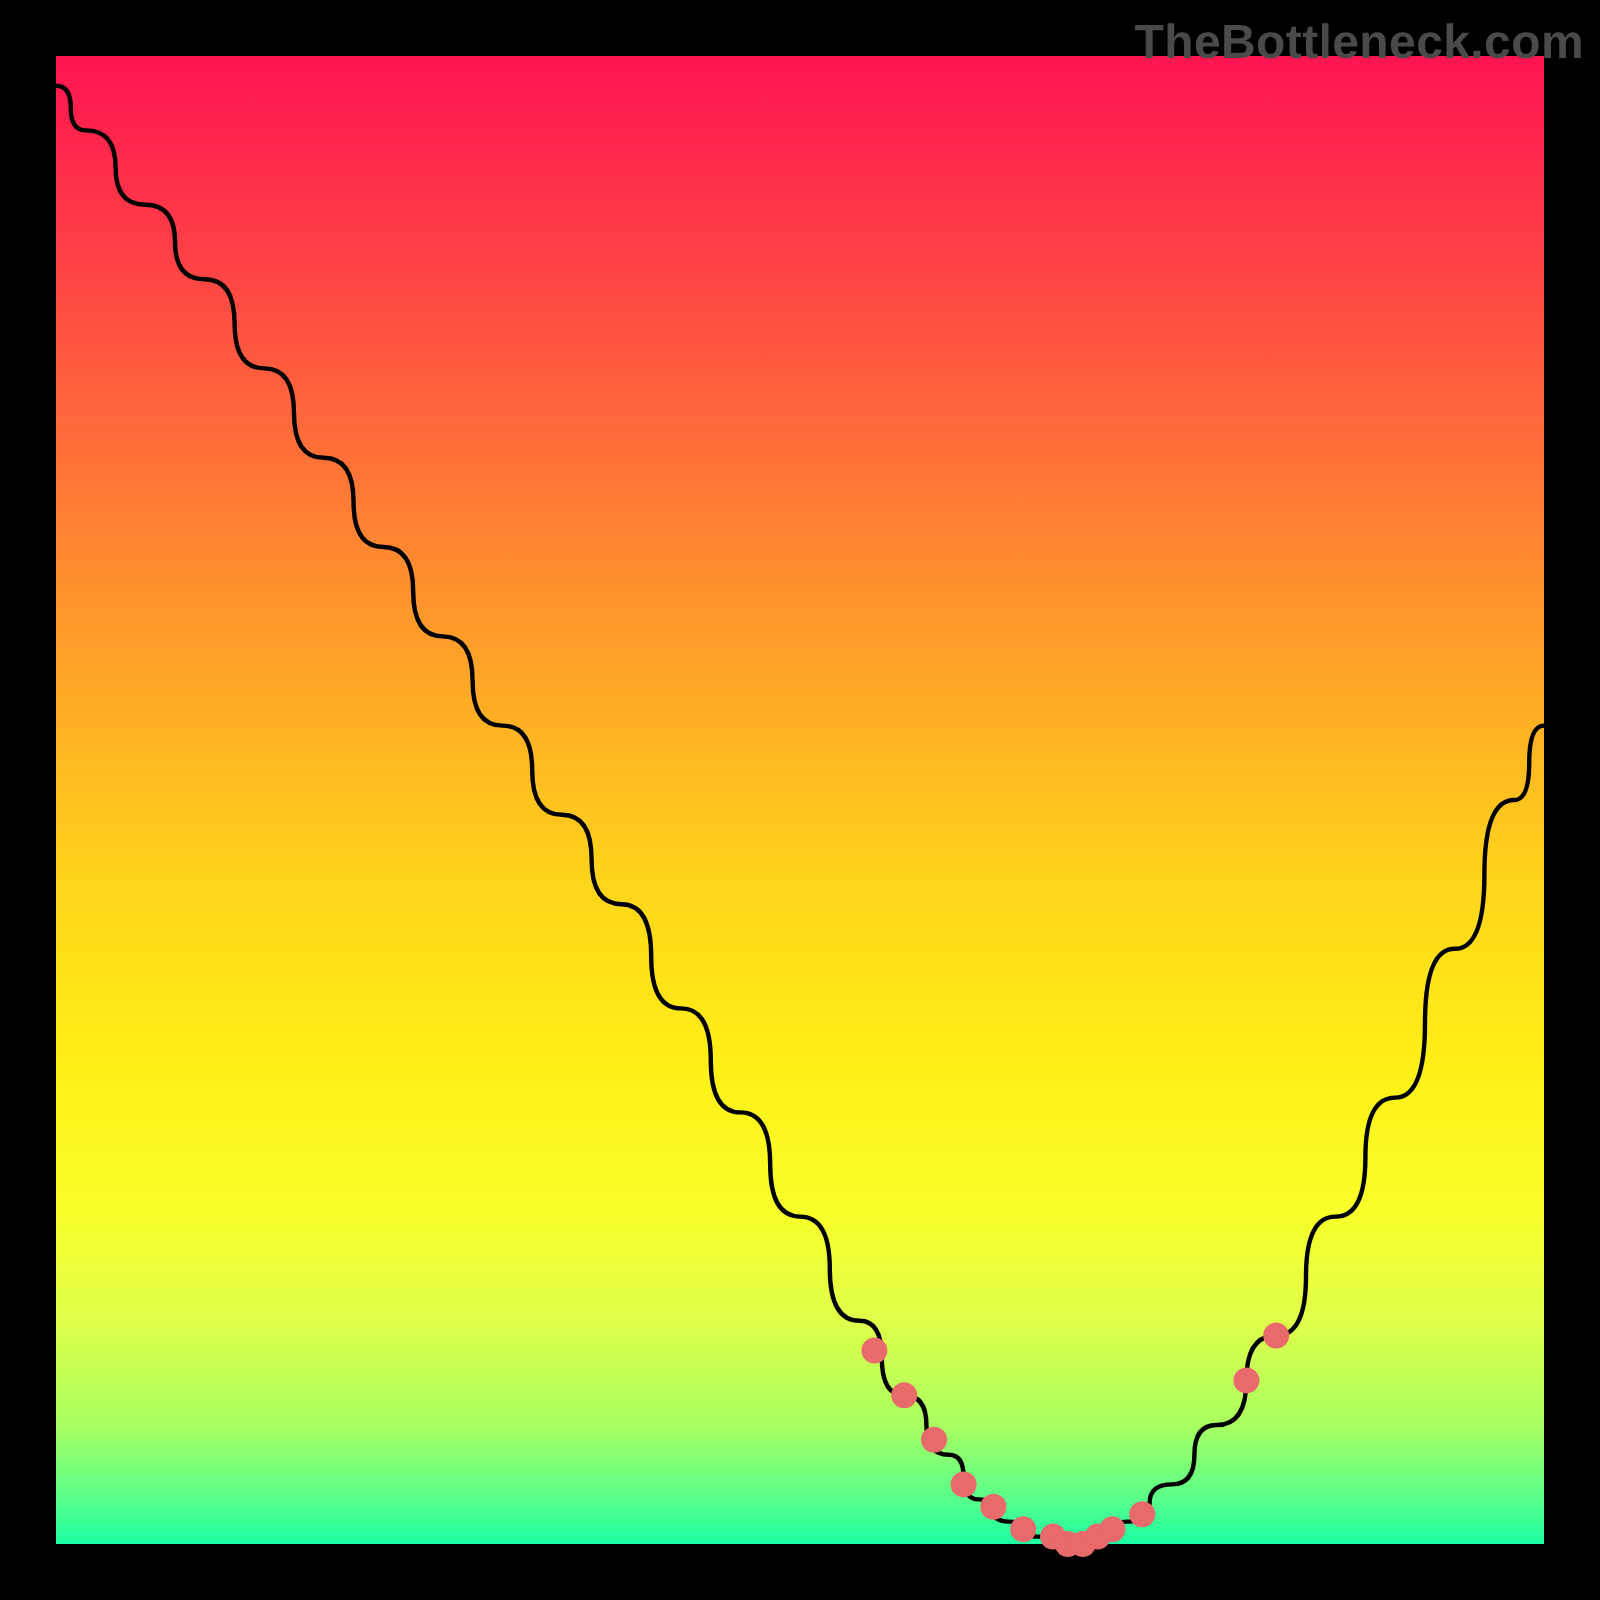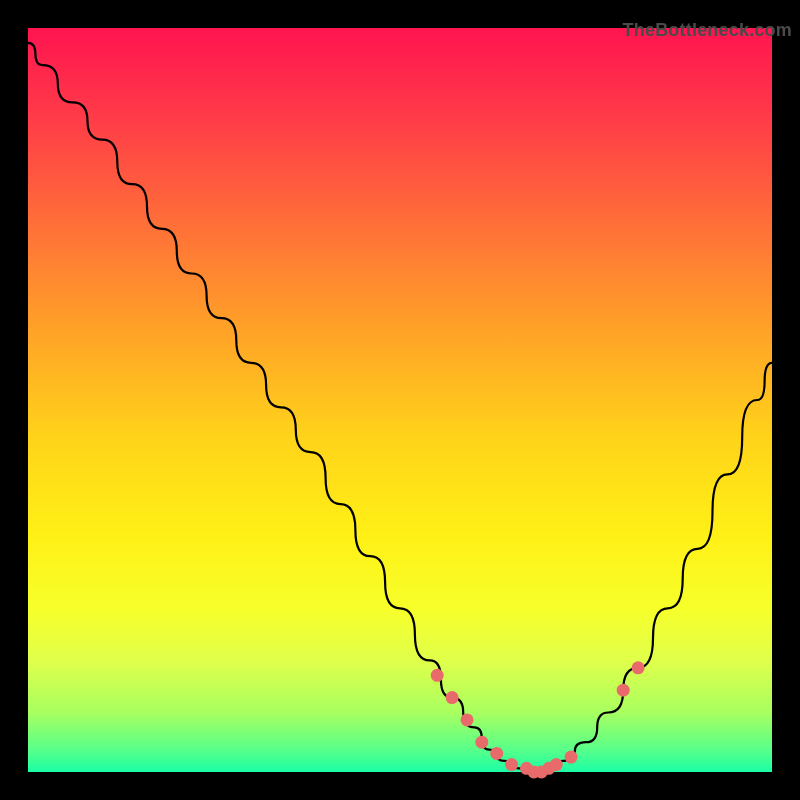--- a/index.html
+++ b/index.html
@@ -5,25 +5,25 @@
   * { margin: 0; padding: 0; box-sizing: border-box; }
   html, body { width: 800px; height: 800px; overflow: hidden; background: #000; }
   .container {
     width: 800px;
     height: 800px;
     background: #000;
     position: relative;
   }
   .watermark {
     position: absolute;
-    top: 20px;
+    top: 8px;
     right: 8px;
     color: #4a4a4a;
     font-family: Arial, Helvetica, sans-serif;
-    font-size: 18px;
+    font-size: 24px;
     font-weight: bold;
     letter-spacing: 0.2px;
     z-index: 10;
   }
   .plot-area {
     position: absolute;
     left: 28px;
     top: 28px;
     width: 744px;
     height: 744px;

